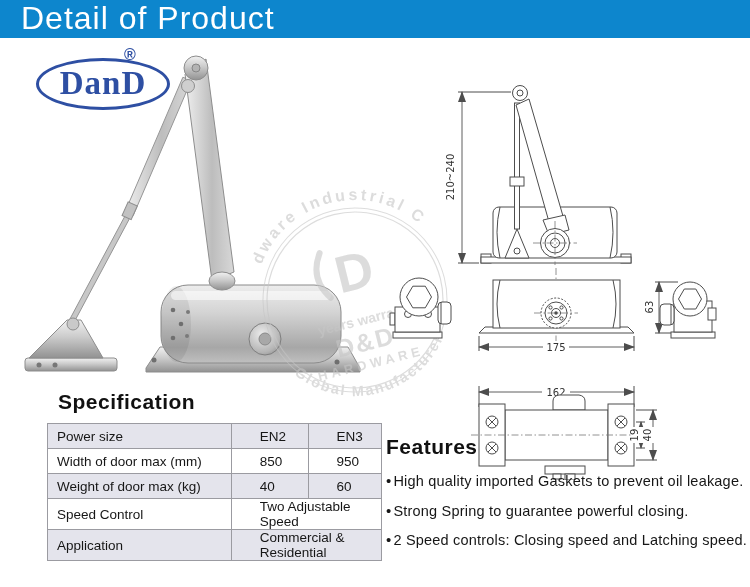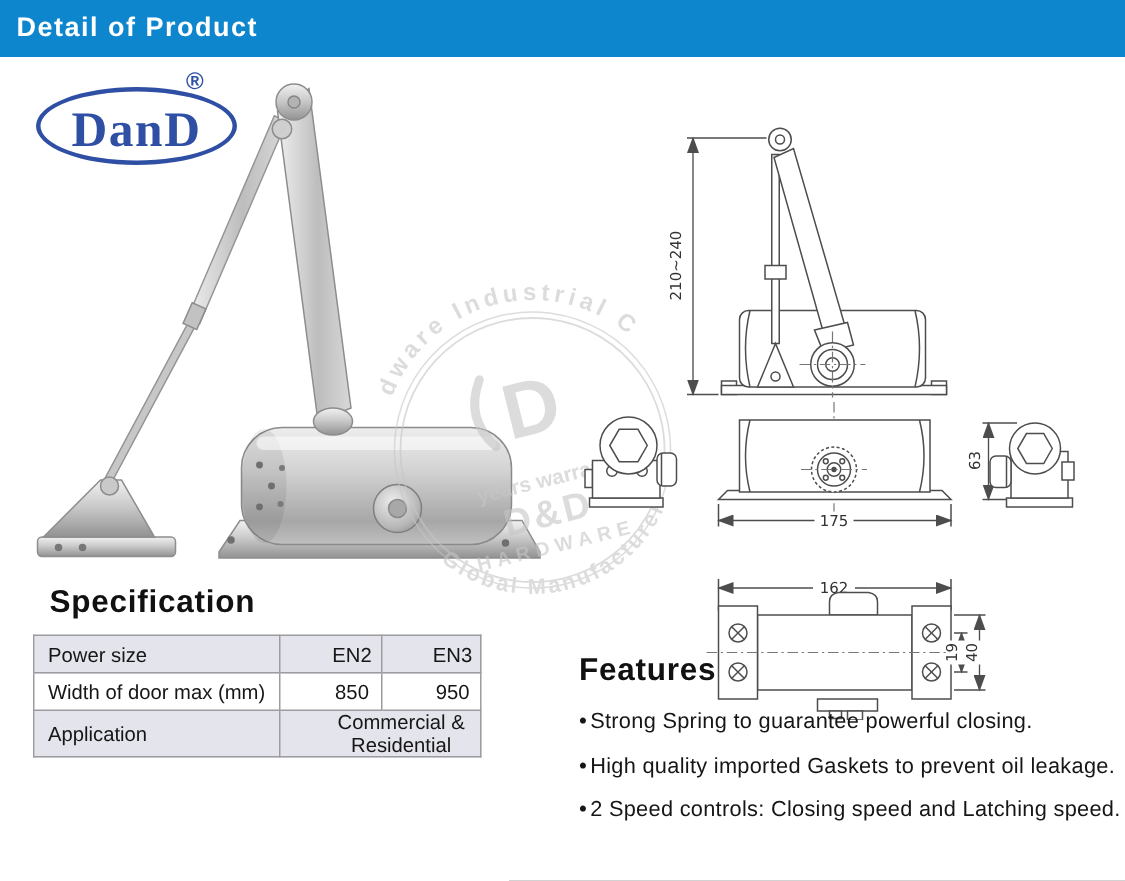--- a/index.html
+++ b/index.html
@@ -11,51 +11,51 @@
     --watermark:#c6c6c6;
     --text:#161616;
   }
   *{margin:0;padding:0;box-sizing:border-box;}
   body{background:#888;}
   .page{position:relative;width:750px;height:587px;background:#fff;overflow:hidden;
         font-family:"Liberation Sans",sans-serif;color:var(--text);}
 
   
   .titlebar{position:absolute;left:0;top:0;width:750px;height:38px;background:var(--header-bg);}
-  .titlebar h1{color:#fff;font-size:18px;font-weight:bold;line-height:36px;padding-left:11px;letter-spacing:1px;}
+  .titlebar h1{color:#fff;font-size:32px;font-weight:normal;line-height:36px;padding-left:11px;letter-spacing:1px;margin-left:10px;}
 
   
   .logo{position:absolute;left:20px;top:46px;width:150px;height:72px;}
-  .logo .oval{position:absolute;left:4px;top:12px;width:134px;height:52px;border:3.5px solid var(--logo-blue);
-              border-radius:50%;display:flex;align-items:flex-end;justify-content:center;}
+  .logo .oval{position:absolute;left:16px;top:12px;width:134px;height:52px;border:3.5px solid var(--logo-blue);
+              border-radius:50%;display:flex;align-items:center;justify-content:center;}
   .logo .oval span{font-family:"Liberation Serif",serif;font-weight:bold;font-size:33px;color:var(--logo-blue);
                    letter-spacing:1px;transform:translateY(-1px);}
   .logo .reg{position:absolute;left:104px;top:0;font-size:16px;color:var(--logo-blue);font-weight:bold;}
 
   
   svg{position:absolute;}
   .photo{left:15px;top:48px;z-index:1;}
   .wmark{left:230px;top:180px;z-index:2;opacity:.6;}
   .draw{left:383px;top:55px;z-index:3;}
   .tl{stroke:var(--drawing-line);fill:none;stroke-width:1;}
   .tf{stroke:var(--drawing-line);fill:#fff;stroke-width:1;}
   .cl{stroke:#777;fill:none;stroke-width:.8;stroke-dasharray:7 2.5 1.5 2.5;}
   .dimline{stroke:var(--drawing-line);stroke-width:.9;fill:none;}
   .dimtxt{font-family:"DejaVu Sans",sans-serif;font-size:10px;fill:#333;}
   .wm{fill:var(--watermark);font-family:"Liberation Sans",sans-serif;}
 
   
-  .spec{position:absolute;left:22px;top:390px;width:340px;z-index:4;}
+  .spec{position:absolute;left:47px;top:390px;width:340px;z-index:4;}
   .spec h2, .features h2{font-size:21px;font-weight:bold;letter-spacing:.5px;color:#111;}
   .spec h2{margin:0 0 9px 11px;}
-  .spec table{width:299px;border-collapse:collapse;table-layout:fixed;}
+  .spec table{width:335px;border-collapse:collapse;table-layout:fixed;}
   .spec td{border:1px solid var(--table-border);height:25px;font-size:13.5px;color:var(--text);}
   .spec tr:nth-child(odd){background:var(--row-alt);}
   .spec td.lbl{padding-left:9px;}
-  .spec td.val{text-align:center;padding-left:28px;}
+  .spec td.val{text-align:left;padding-left:28px;}
 
   
   .features{position:absolute;left:386px;top:435px;width:362px;z-index:4;}
   .features ul{list-style:none;margin-top:13px;}
   .features li{font-size:14.5px;color:var(--text);margin-bottom:12.5px;letter-spacing:.2px;}
   .features li::before{content:"\2022";margin-right:2px;font-size:15px;}
 </style>
 </head>
 <body>
 
@@ -290,29 +290,38 @@
           <td class="lbl">Power size</td>
           <td class="val">EN2</td>
           <td class="val">EN3</td>
         </tr>
         <tr>
           <td class="lbl">Width of door max (mm)</td>
           <td class="val">850</td>
           <td class="val">950</td>
         </tr>
         <tr>
+          <td class="lbl">Weight of door max (kg)</td>
+          <td class="val">40</td>
+          <td class="val">60</td>
+        </tr>
+        <tr>
+          <td class="lbl">Speed Control</td>
+          <td class="val" colspan="2">Two Adjustable Speed</td>
+        </tr>
+        <tr>
           <td class="lbl">Application</td>
           <td class="val" colspan="2">Commercial &amp; Residential</td>
         </tr>
       </tbody>
     </table>
   </section>
 
   <section class="features">
     <h2>Features</h2>
     <ul>
+      <li>High quality imported Gaskets to prevent oil leakage.</li>
       <li>Strong Spring to guarantee powerful closing.</li>
-      <li>High quality imported Gaskets to prevent oil leakage.</li>
       <li>2 Speed controls: Closing speed and Latching speed.</li>
     </ul>
   </section>
 
 </div>
 
 </body></html>

